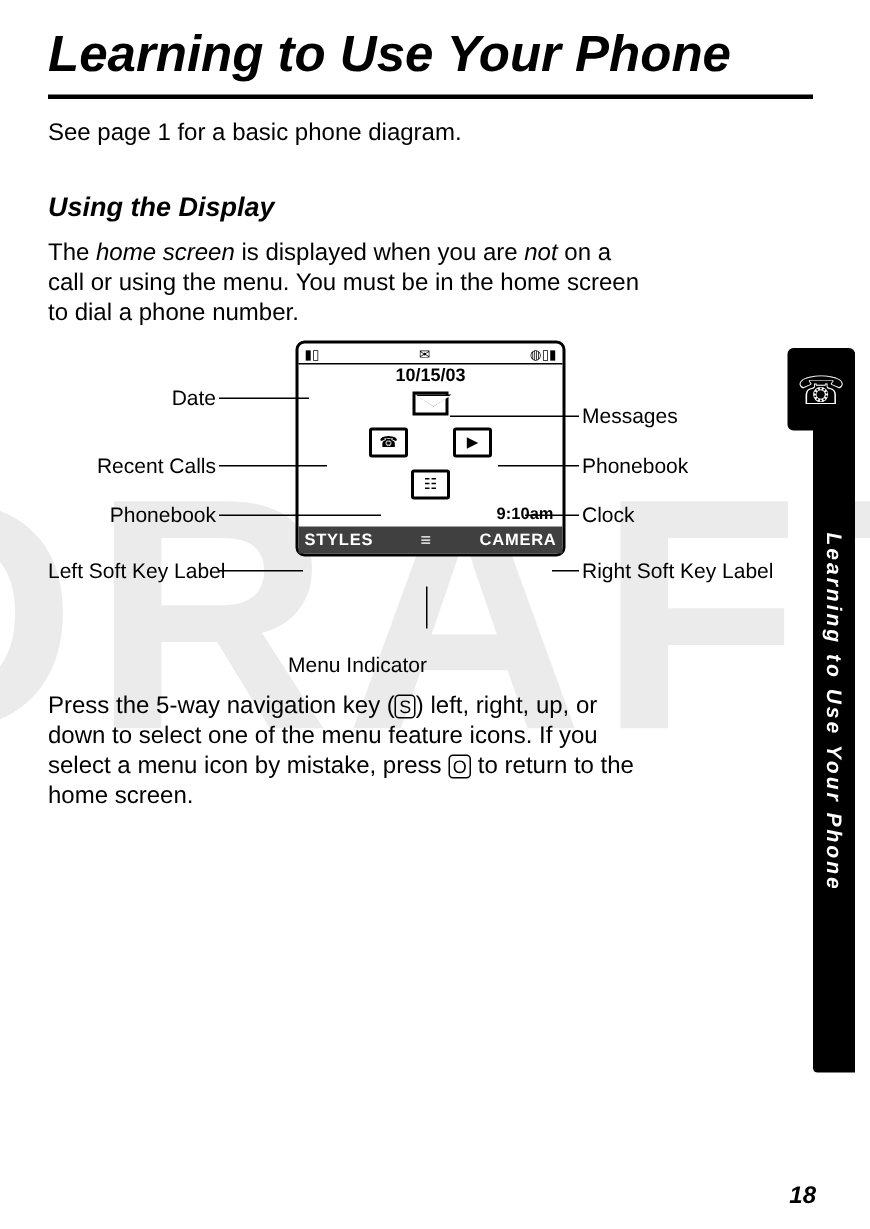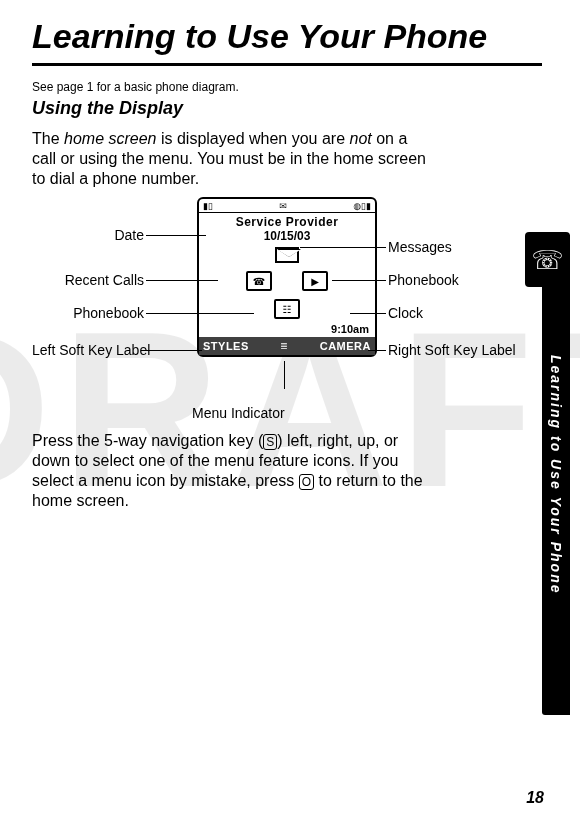--- a/index.html
+++ b/index.html
@@ -2,21 +2,21 @@
 <html><head>
 <meta charset="utf-8">
 <style>
   * { box-sizing: border-box; margin: 0; padding: 0; }
   html, body { width: 580px; height: 819px; font-family: Arial, Helvetica, sans-serif; background:#fff; color:#000; }
   .page { position:relative; width:580px; height:819px; padding:18px 38px 0 32px; }
   .watermark { position:absolute; left:50%; top:50%; transform:translate(-50%,-50%); font-size:220px; font-weight:900; color:rgba(0,0,0,0.08); letter-spacing:10px; pointer-events:none; z-index:0; white-space:nowrap; }
   .content { position:relative; z-index:1; }
   h1.title { font-family: Arial, Helvetica, sans-serif; font-style:italic; font-weight:900; font-size:34px; line-height:1.1; }
   .rule { border:0; border-top:3px solid #000; margin:8px 0 14px 0; width:100%; }
-  p.intro { font-size:12px; margin-bottom:4px; max-width:380px; }
+  p.intro { font-size:16px; margin-bottom:30px; max-width:380px; }
   h2.sub { font-style:italic; font-weight:900; font-size:18px; margin-bottom:10px; }
   p.body { font-size:16px; line-height:1.25; max-width:400px; margin-bottom:8px; }
   .em { font-style:italic; }
   .note-label { font-weight:bold; }
   .sidebar { position:absolute; right:10px; top:235px; width:28px; height:480px; }
   .side-tab { width:28px; height:100%; background:#000; border-radius:3px 0 0 3px; display:flex; align-items:center; justify-content:center; }
   .side-text { color:#fff; font-style:italic; font-weight:bold; font-size:14px; letter-spacing:2px; writing-mode:vertical-rl; transform:rotate(0deg); white-space:nowrap; }
   .phone-icon-box { position:absolute; right:10px; top:232px; width:45px; height:55px; background:#000; border-radius:4px; display:flex; align-items:center; justify-content:center; z-index:2;}
   .phone-glyph { color:#fff; font-size:26px; line-height:1; }
   .diagram-wrap { position:relative; width:100%; height:220px; margin:6px 0 14px 0; }
@@ -58,21 +58,20 @@
     </p>
 
     <div class="diagram-wrap">
 
       <div class="phone-screen">
         <div class="statusbar">
           <span>▮▯</span>
           <span>✉</span>
           <span>◍▯▮</span>
         </div>
-        <div class="sp">Service Provider</div>
         <div class="date">10/15/03</div>
         <div class="icon-row">
           <div class="env"></div>
         </div>
         <div class="icon-row2">
           <div class="mini-icon">☎</div>
           <div class="mini-icon">▶</div>
         </div>
         <div class="icon-row">
           <div class="mini-icon">☷</div>

